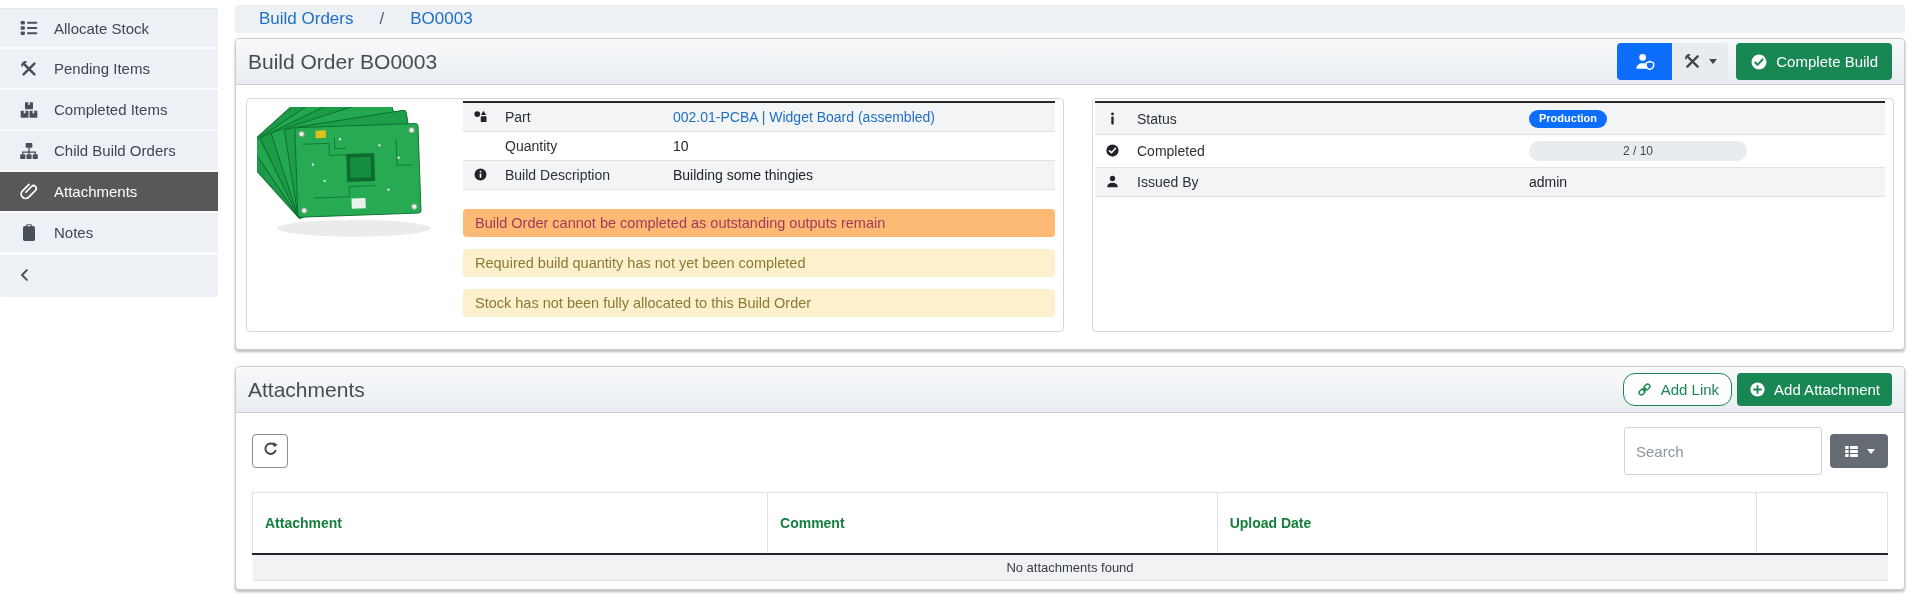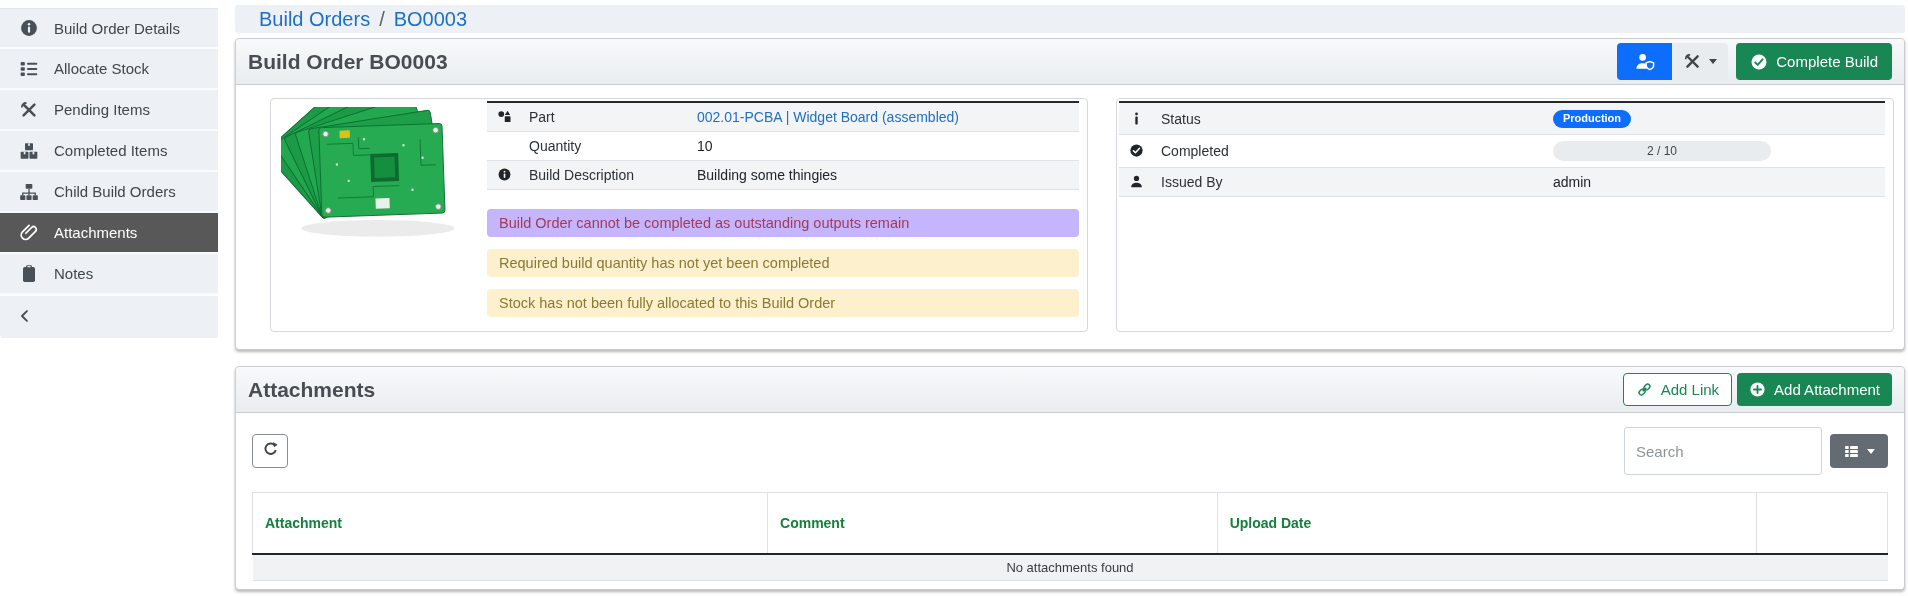--- a/index.html
+++ b/index.html
@@ -27,89 +27,89 @@
     height:42px; background:#edf1f5; margin-top:1px; display:flex; align-items:center;
     padding-left:16px; cursor:pointer; color:#4a5055; border-radius:0 0 3px 3px;
   }
   .sb-collapse svg { width:18px; height:18px; }
 
   
   .main { flex:1; padding:5px 3px 0 17px; }
 
   .breadcrumb-bar {
     height:28px; background:#edf1f5; border-radius:3px; display:flex; align-items:center;
-    padding:0 24px; gap:9px; font-size:20px; margin-bottom:5px;
+    padding:0 24px; gap:26px; font-size:17px; margin-bottom:5px;
   }
   .breadcrumb-bar a { color:#1f6fc5; text-decoration:none; cursor:pointer; }
   .bc-sep { color:#5a6268; }
 
   .panel {
     background:#fff; border:1px solid #c9cdd1; border-radius:4px;
     box-shadow:0 2px 3px rgba(0,0,0,.28);
   }
   .panel-header {
     min-height:46px; background:linear-gradient(#f8f9fb,#e9edf0);
     border-bottom:1px solid #c9cdd1; border-radius:4px 4px 0 0;
     display:flex; align-items:center; padding:4px 12px;
   }
-  .panel-title { font-size:21px; font-weight:700; color:#474d52; margin:0; }
+  .panel-title { font-size:21px; font-weight:400; color:#474d52; margin:0; }
   .header-actions { margin-left:auto; display:flex; align-items:center; }
 
   .btn { display:inline-flex; align-items:center; justify-content:center; border:none;
          cursor:pointer; font-family:inherit; background:none; }
   .btn svg { display:block; }
   .btn-admin { width:55px; height:37px; background:#0d6efd; border-radius:4px 0 0 4px; }
   .btn-admin svg { width:22px; height:22px; }
   .btn-tools { width:56px; height:37px; background:#e8ecef; border-radius:0 4px 4px 0; color:#3f4549; }
   .btn-tools svg { width:19px; height:19px; }
   .btn-complete {
     height:37px; background:#198754; color:#fff; padding:0 14px; border-radius:4px;
     margin-left:8px; gap:8px; font-size:15px;
   }
   .btn-complete svg { width:18px; height:18px; }
   .caret { width:0; height:0; border-left:4.5px solid transparent; border-right:4.5px solid transparent; margin-left:7px; }
   .caret-dark { border-top:5px solid #3f4549; }
   .caret-white { border-top:5px solid #fff; }
 
-  .panel-body { display:flex; gap:28px; padding:13px 10px 17px 10px; align-items:stretch;margin-left:24px; }
+  .panel-body { display:flex; gap:28px; padding:13px 10px 17px 10px; align-items:stretch; }
   .card { border:1px solid #d5d9dd; border-radius:4px; background:#fff; }
   .card-left { width:818px; flex:0 0 818px; display:flex; padding:2px; }
   .thumb { width:206px; flex:0 0 206px; height:152px; padding:6px 8px; cursor:pointer; }
   .thumb svg { width:100%; height:100%; }
   .left-col { flex:1; padding-left:8px; padding-right:6px; }
 
   table.dtable { width:100%; border-collapse:collapse; font-size:14px; border-top:2px solid #26292c; }
   .dtable tr:nth-child(odd) td { background:#f3f4f6; }
   .dtable td { padding:6px 8px; border-bottom:1px solid #dfe3e7; color:#212529; }
   .dtable td.ic { width:34px; text-align:center; color:#212529; }
   .dtable td.ic svg { width:15px; height:15px; vertical-align:-2px; }
   .dtable td.lbl { width:168px; color:#2c3136; }
   .dtable a { color:#1f6fc5; text-decoration:none; cursor:pointer; }
 
   .alerts { margin-top:19px; }
   .alert { border-radius:4px; padding:6px 12px; margin-bottom:12px; font-size:14.5px; }
-  .alert.danger  { background:#c4b5fd; color:#a23b5a; }
+  .alert.danger  { background:#fdba74; color:#a23b5a; }
   .alert.warning { background:#fcf0cd; color:#8a7a35; }
 
   .card-right { flex:1; padding:2px 8px 2px 2px; }
   .rtable td.lbl { width:392px; }
   .badge-status {
     display:inline-block; background:#0d6efd; color:#fff; font-size:11px; font-weight:bold;
     padding:3px 10px 4px; border-radius:10px; line-height:1;
   }
   .progress-pill {
     width:218px; height:20px; background:#e9ecef; border-radius:10px;
     text-align:center; font-size:12px; line-height:20px; color:#40454a;
   }
 
   
   .attachments { margin-top:16px; }
   .btn-outline-green {
     height:33px; border:1px solid #198754; color:#198754; background:#fff;
-    border-radius:4px; padding:0 12px; font-size:15px; gap:8px;
+    border-radius:12px; padding:0 12px; font-size:15px; gap:8px;
   }
   .btn-green {
     height:33px; background:#198754; color:#fff; border-radius:4px;
     padding:0 12px; font-size:15px; gap:8px; margin-left:5px;
   }
   .btn-outline-green svg, .btn-green svg { width:17px; height:17px; }
 
   .a-body { padding:14px 16px 8px; }
   .toolbar { display:flex; align-items:center; justify-content:space-between; }
   .btn-refresh { width:36px; height:34px; border:1px solid #878d93; border-radius:4px; background:#fff;
@@ -135,30 +135,20 @@
     background:#f1f2f4; text-align:center; font-size:13px; color:#373c41;
     padding:5px; border-bottom:1px solid #dee2e6;
   }
 </style>
 </head>
 <body>
 
 <div class="page">
 
   <aside class="sidebar">
-    <div class="sb-item">
-      <span class="sb-ico">
-        <svg viewBox="0 0 24 24">
-            <circle cx="12" cy="12" r="9.5" fill="currentColor"></circle>
-            <circle cx="12" cy="7.4" r="1.5" fill="#edf1f5"></circle>
-            <rect x="10.7" y="10.2" width="2.6" height="7.4" rx="1.2" fill="#edf1f5"></rect>
-          </svg>
-      </span>
-      <span class="sb-label">Build Order Details</span>
-    </div>
     <div class="sb-item">
       <span class="sb-ico">
         <svg viewBox="0 0 24 24" fill="currentColor">
             <rect x="2" y="3.5" width="5" height="4.4" rx="1"></rect>
             <rect x="9.5" y="4.4" width="12.5" height="2.6" rx="1.2"></rect>
             <rect x="2" y="9.8" width="5" height="4.4" rx="1"></rect>
             <rect x="9.5" y="10.7" width="12.5" height="2.6" rx="1.2"></rect>
             <rect x="2" y="16.1" width="5" height="4.4" rx="1"></rect>
             <rect x="9.5" y="17" width="12.5" height="2.6" rx="1.2"></rect>
           </svg>

